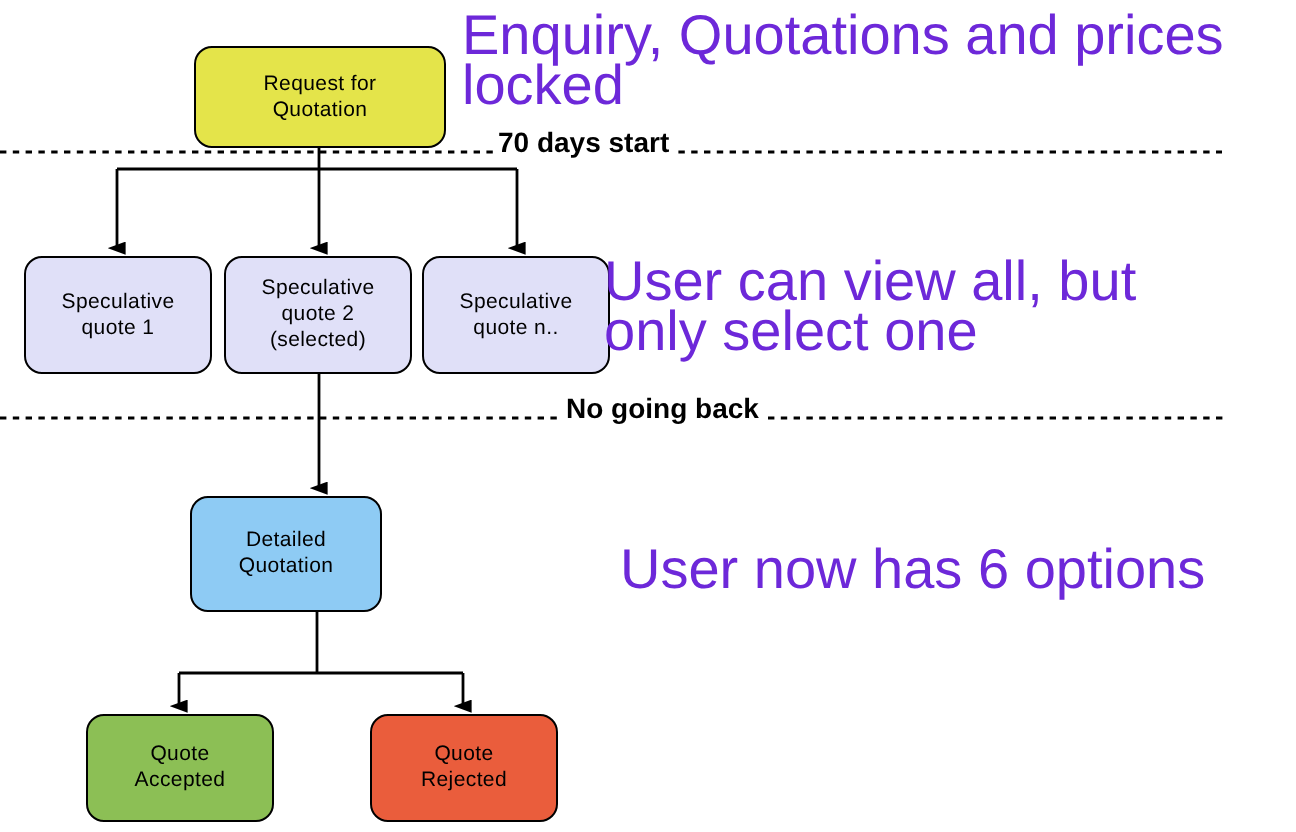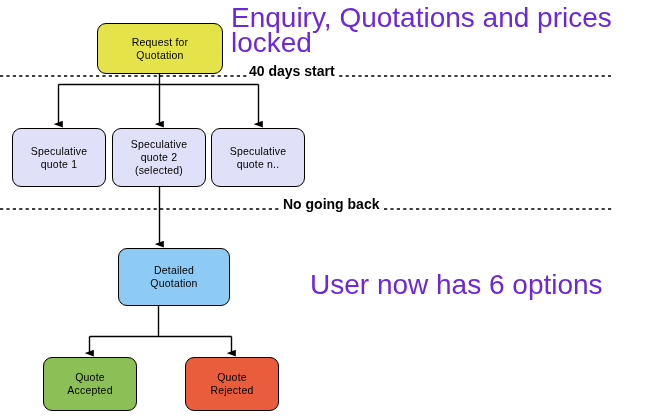--- a/index.html
+++ b/index.html
@@ -38,21 +38,21 @@
   .node-spec1 {
     left: 12px;  top: 128px; width: 94px;  height: 59px;
   }
   .node-spec2 {
     left: 112px; top: 128px; width: 94px;  height: 59px;
   }
   .node-specn {
     left: 211px; top: 128px; width: 94px;  height: 59px;
   }
   .node-detailed {
-    left: 118px; top: 248px; width: 112px;  height: 58px;
+    left: 95px; top: 248px; width: 96px;  height: 58px;
   }
   .node-accepted {
     left: 43px;  top: 357px; width: 94px;  height: 54px;
   }
   .node-rejected {
     left: 185px; top: 357px; width: 94px;  height: 54px;
   }
 
   .annot {
     position: absolute;
@@ -152,19 +152,21 @@
   <div class="node node-accepted" style="background:#8cbf55">
     <span>Quote
 Accepted</span>
   </div>
 
   <div class="node node-rejected" style="background:#ea5d3c">
     <span>Quote
 Rejected</span>
   </div>
 
-  <div class="phase-label phase-label-1">40 days start</div>
+  <div class="phase-label phase-label-1">70 days start</div>
   <div class="phase-label phase-label-2">No going back</div>
 
   <div class="annot annot-1">Enquiry, Quotations and prices locked</div>
+  <div class="annot annot-2">User can view all, but
+only select one</div>
   <div class="annot annot-3">User now has 6 options</div>
 
 </div>
 
 </body></html>

